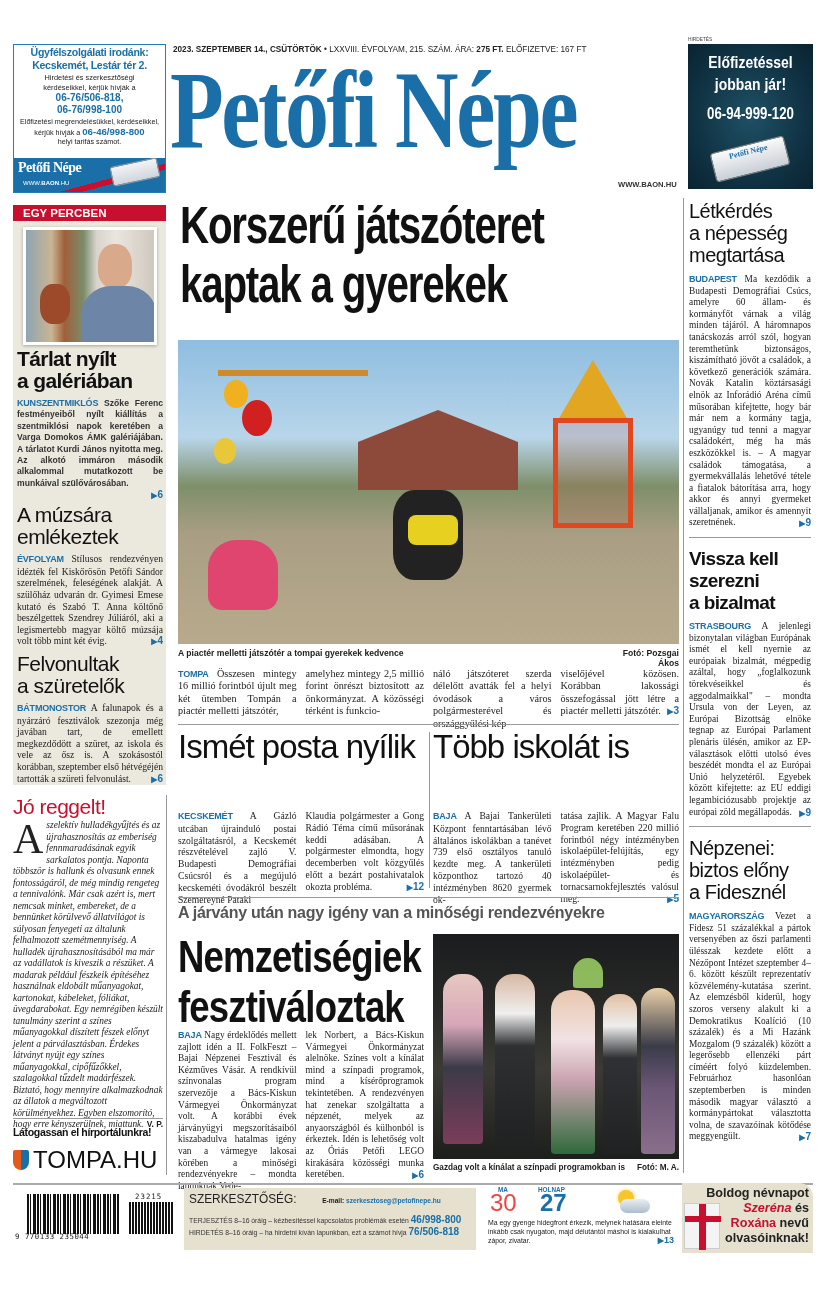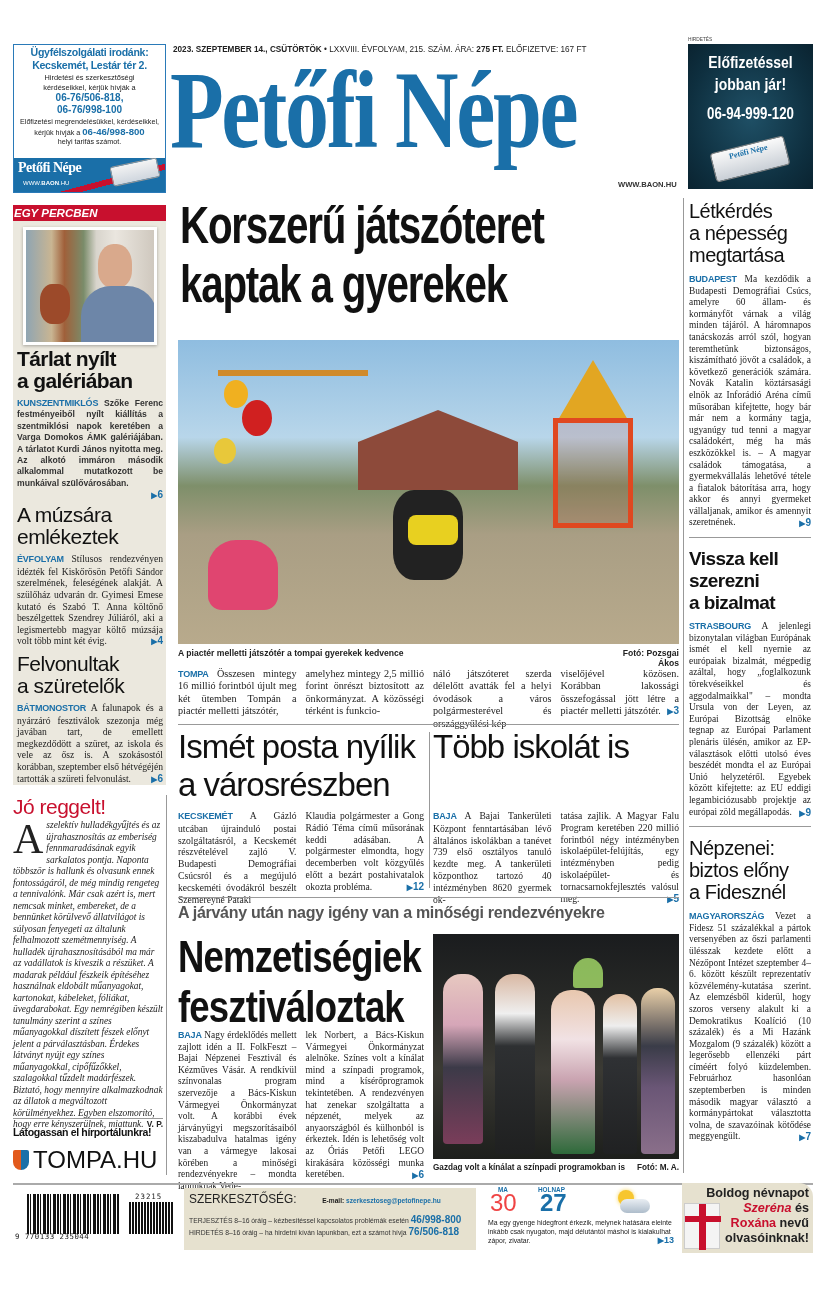--- a/index.html
+++ b/index.html
@@ -62,21 +62,21 @@
     <div>Előfizetéssel</div>
     <div>jobban jár!</div>
   </div>
   <div class="sans" style="color:#fff;font-weight:700;font-size:17px;margin-top:8px;transform:scaleX(0.78);white-space:nowrap;">06-94-999-120</div>
   <div style="position:absolute;left:24px;top:100px;width:76px;height:30px;background:linear-gradient(180deg,#fafafa,#c9cfd6);border:1px solid #888;border-radius:4px;transform:rotate(-14deg);">
     <div class="serif" style="font-size:8px;color:#1a6fa8;font-weight:700;margin-top:2px;">Petőfi Népe</div>
   </div>
 </div>
 
 <div class="abs" style="left:13px;top:205px;width:153px;height:580px;background:#ebe8de;"></div>
-<div class="abs sans" style="left:13px;top:205px;width:153px;height:16px;background:#c8102e;color:#fff;font-weight:700;font-size:11.5px;line-height:16px;padding-left:1px;font-style:italic;">EGY PERCBEN</div>
+<div class="abs sans" style="left:13px;top:205px;width:153px;height:16px;background:#c8102e;color:#fff;font-weight:700;font-size:11.5px;line-height:16px;padding-left:10px;">EGY PERCBEN</div>
 <div class="abs photo" style="left:23px;top:227px;width:134px;height:118px;border:3px solid #fff;box-shadow:0 1px 3px rgba(0,0,0,.3);background:linear-gradient(90deg,#8fa5b3 0%,#c9b592 20%,#a0603a 30%,#7a8c6a 45%,#d8d4cc 55%,#eae6df 70%,#cfc8be 100%);">
   <div style="position:absolute;left:72px;top:14px;width:34px;height:44px;background:#d9a98c;border-radius:45% 45% 40% 40%;"></div>
   <div style="position:absolute;left:55px;top:56px;width:76px;height:62px;background:#6d86a8;border-radius:30px 30px 0 0;"></div>
   <div style="position:absolute;left:14px;top:54px;width:30px;height:40px;background:#9c4a2a;border-radius:40%;"></div>
 </div>
 
 <div class="abs" style="left:17px;top:348px;width:146px;">
   <div>
     <div class="hl-thin" style="font-size:21px;line-height:22px;font-weight:700;letter-spacing:-0.6px;">
       <div>Tárlat nyílt</div>
@@ -147,21 +147,20 @@
 <div class="abs cols" style="left:178px;top:668px;width:501px;">
   <div class="body-text"><span class="place">TOMPA</span><span> Összesen mintegy 16 millió forintból újult meg két ütemben Tompán a piactér melletti játszótér,</span></div>
   <div class="body-text">amelyhez mintegy 2,5 millió forint önrészt biztosított az önkormányzat. A közösségi térként is funkcio-</div>
   <div class="body-text">náló játszóteret szerda délelőtt avatták fel a helyi óvodások a város polgármesterével és országgyűlési kép-</div>
   <div class="body-text"><span>viselőjével közösen. Korábban lakossági összefogással jött létre a piactér melletti játszótér.</span><span class="ref">3</span></div>
 </div>
 <div class="abs rule-h" style="left:178px;top:724px;width:501px;"></div>
 
 <div class="abs hl-thin" style="left:178px;top:728px;font-size:33px;line-height:38px;letter-spacing:-1px;white-space:nowrap;">
   <div>Ismét posta nyílik</div>
-  <div>a városrészben</div>
 </div>
 <div class="abs cols" style="left:178px;top:810px;width:246px;">
   <div class="body-text" style="font-size:9.6px;line-height:11.8px;"><span class="place">KECSKEMÉT</span><span> A Gázló utcában újrainduló postai szolgáltatásról, a Kecskemét részvételével zajló V. Budapesti Demográfiai Csúcsról és a megújuló kecskeméti óvodákról beszélt Szemereyné Pataki</span></div>
   <div class="body-text" style="font-size:9.6px;line-height:11.8px;"><span>Klaudia polgármester a Gong Rádió Téma című műsorának keddi adásában. A polgármester elmondta, hogy decemberben volt közgyűlés előtt a bezárt postahivatalok okozta probléma.</span><span class="ref">12</span></div>
 </div>
 <div class="abs rule-v" style="left:429px;top:732px;height:156px;"></div>
 
 <div class="abs hl-thin" style="left:433px;top:728px;font-size:33px;line-height:38px;letter-spacing:-1px;white-space:nowrap;">
   <div>Több iskolát is</div>
 </div>

